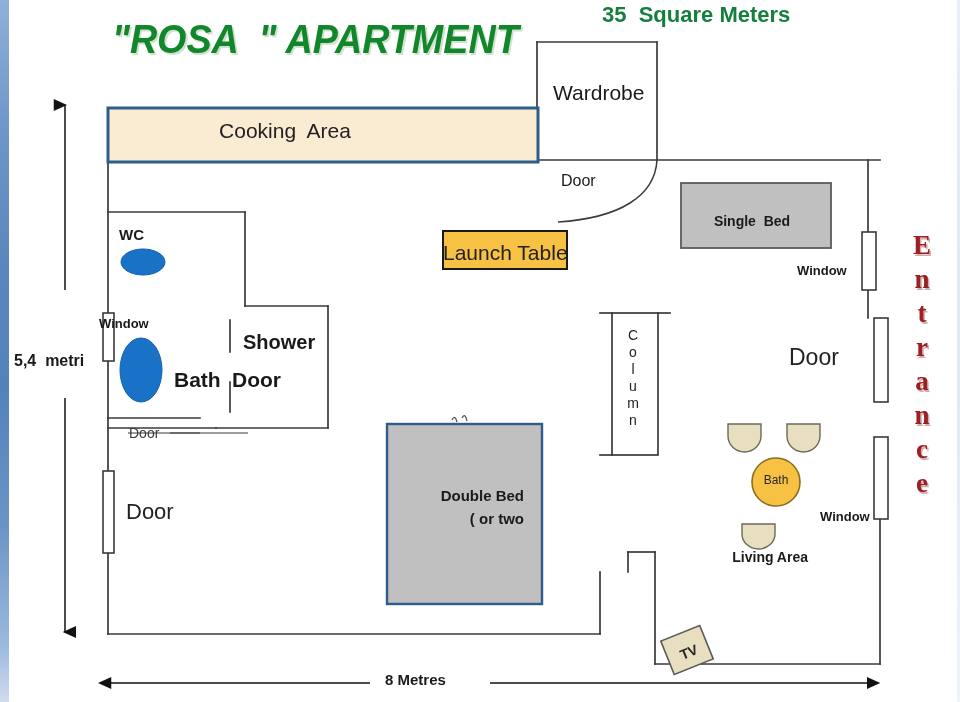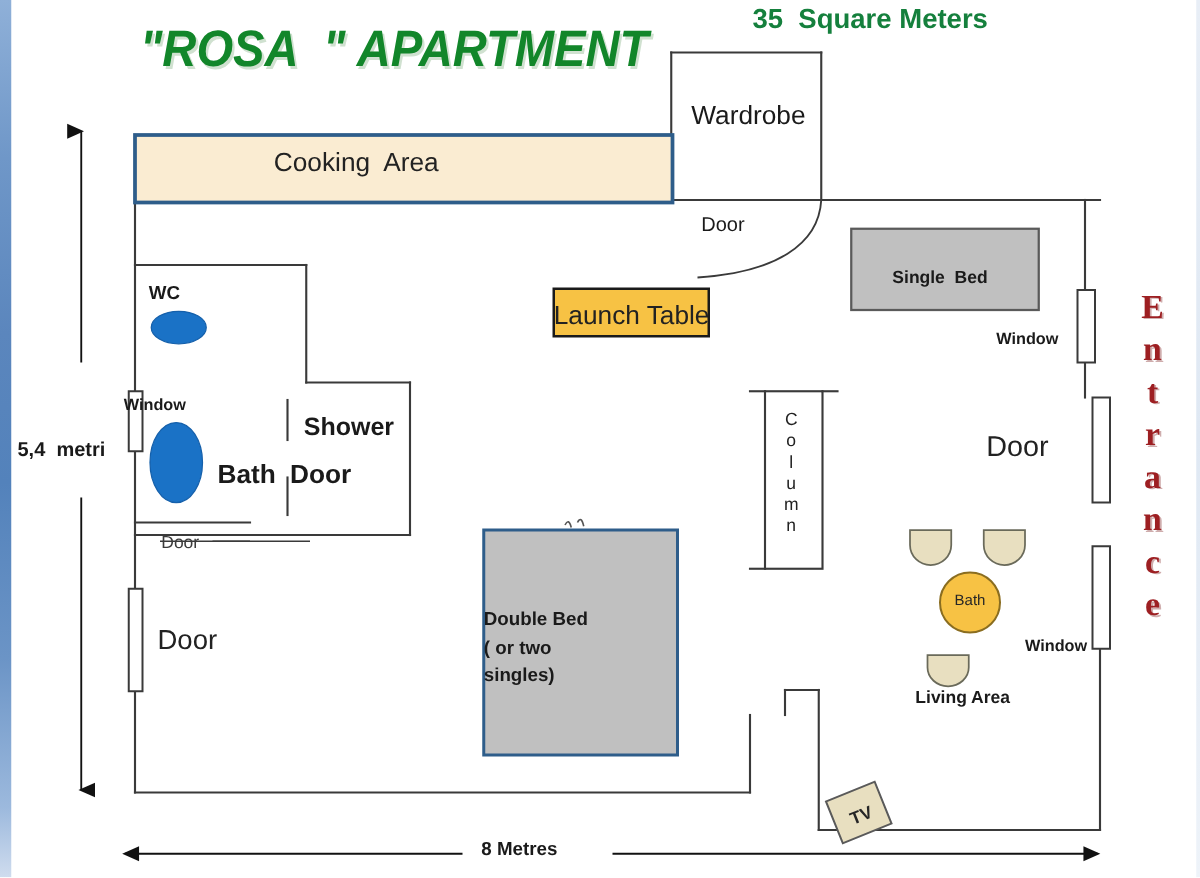--- a/index.html
+++ b/index.html
@@ -281,22 +281,22 @@
   <div class="lbl" id="door-right-label">Door</div>
 
   <div class="lbl" id="window-right-bot-label">Window</div>
 
   <div class="lbl" id="table-label">Bath</div>
 
   <div class="lbl" id="living-area-label">Living Area</div>
 
   <div class="lbl" id="tv-label">TV</div>
 
-  <div class="lbl" id="double-bed-label" style="left:387px; top:485px; width:137px; text-align:left;
-              font-size:15px; font-weight:bold; line-height:1.5;"><div>Double Bed</div><div>( or two</div><div>singles)</div></div>
+  <div class="lbl" id="double-bed-label" style="left:387px; top:485px; width:137px; text-align:right;
+              font-size:15px; font-weight:bold; line-height:1.5;"><div>Double Bed</div><div>( or two</div></div>
 
   <div id="entrance">
       <span>E</span>
       <span>n</span>
       <span>t</span>
       <span>r</span>
       <span>a</span>
       <span>n</span>
       <span>c</span>
       <span>e</span>

